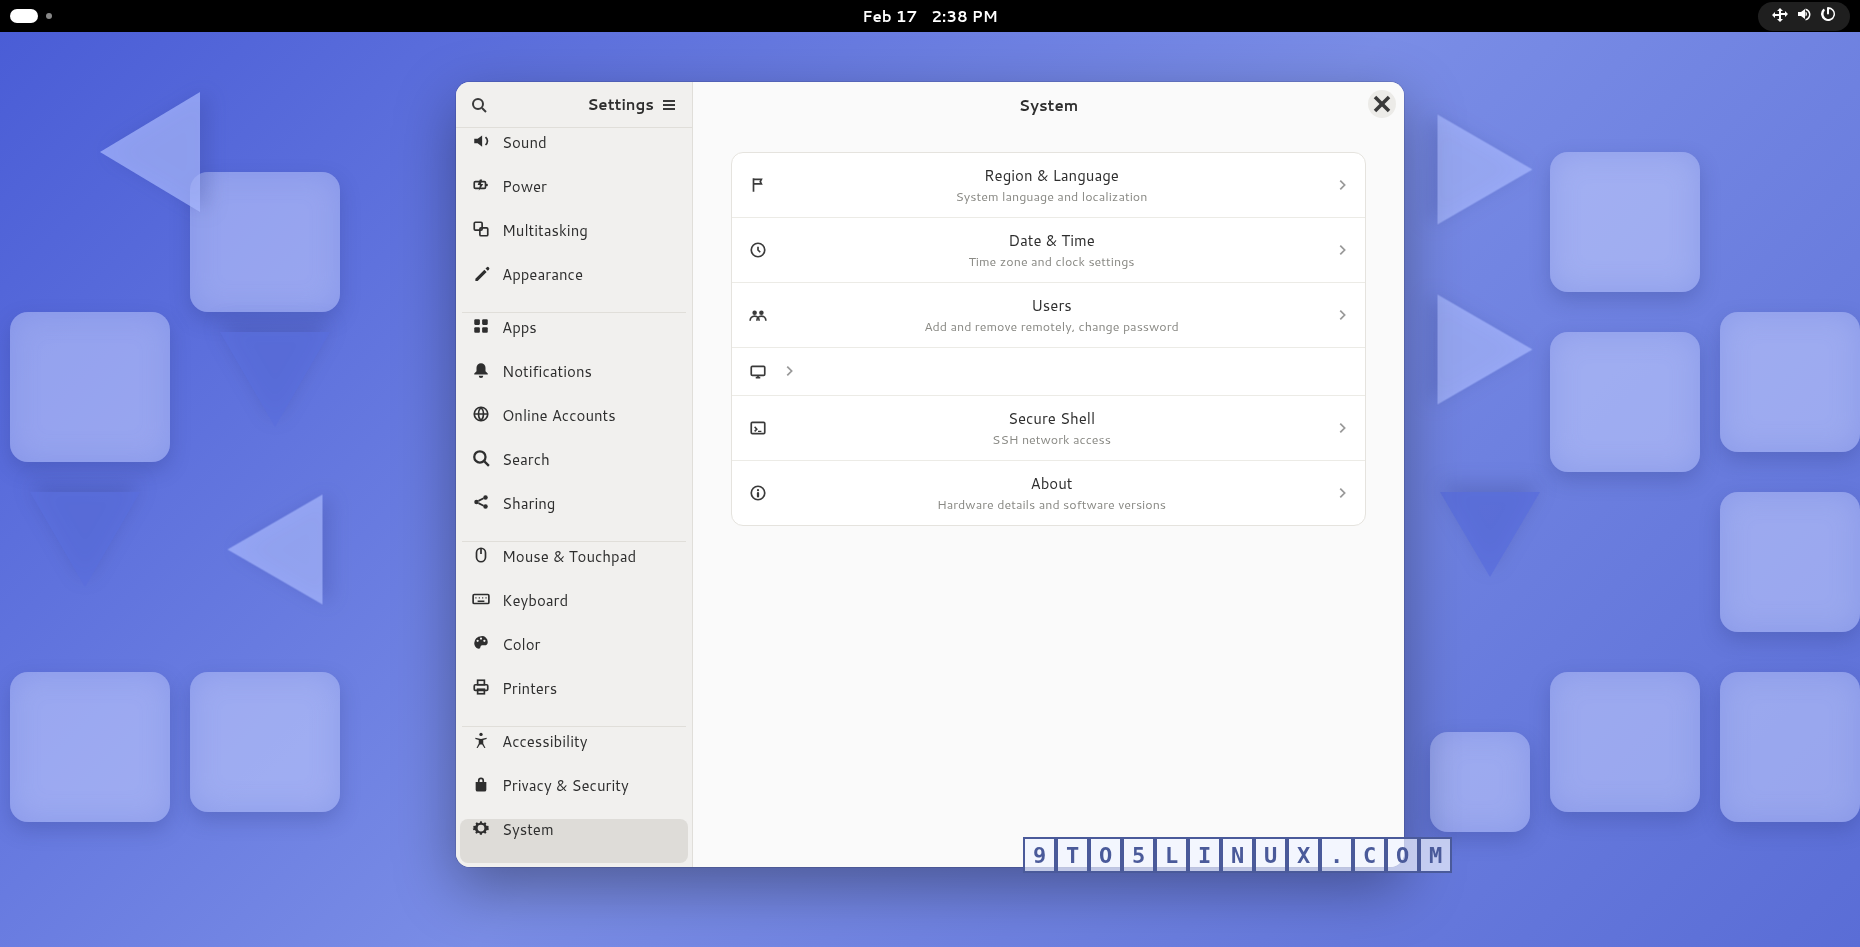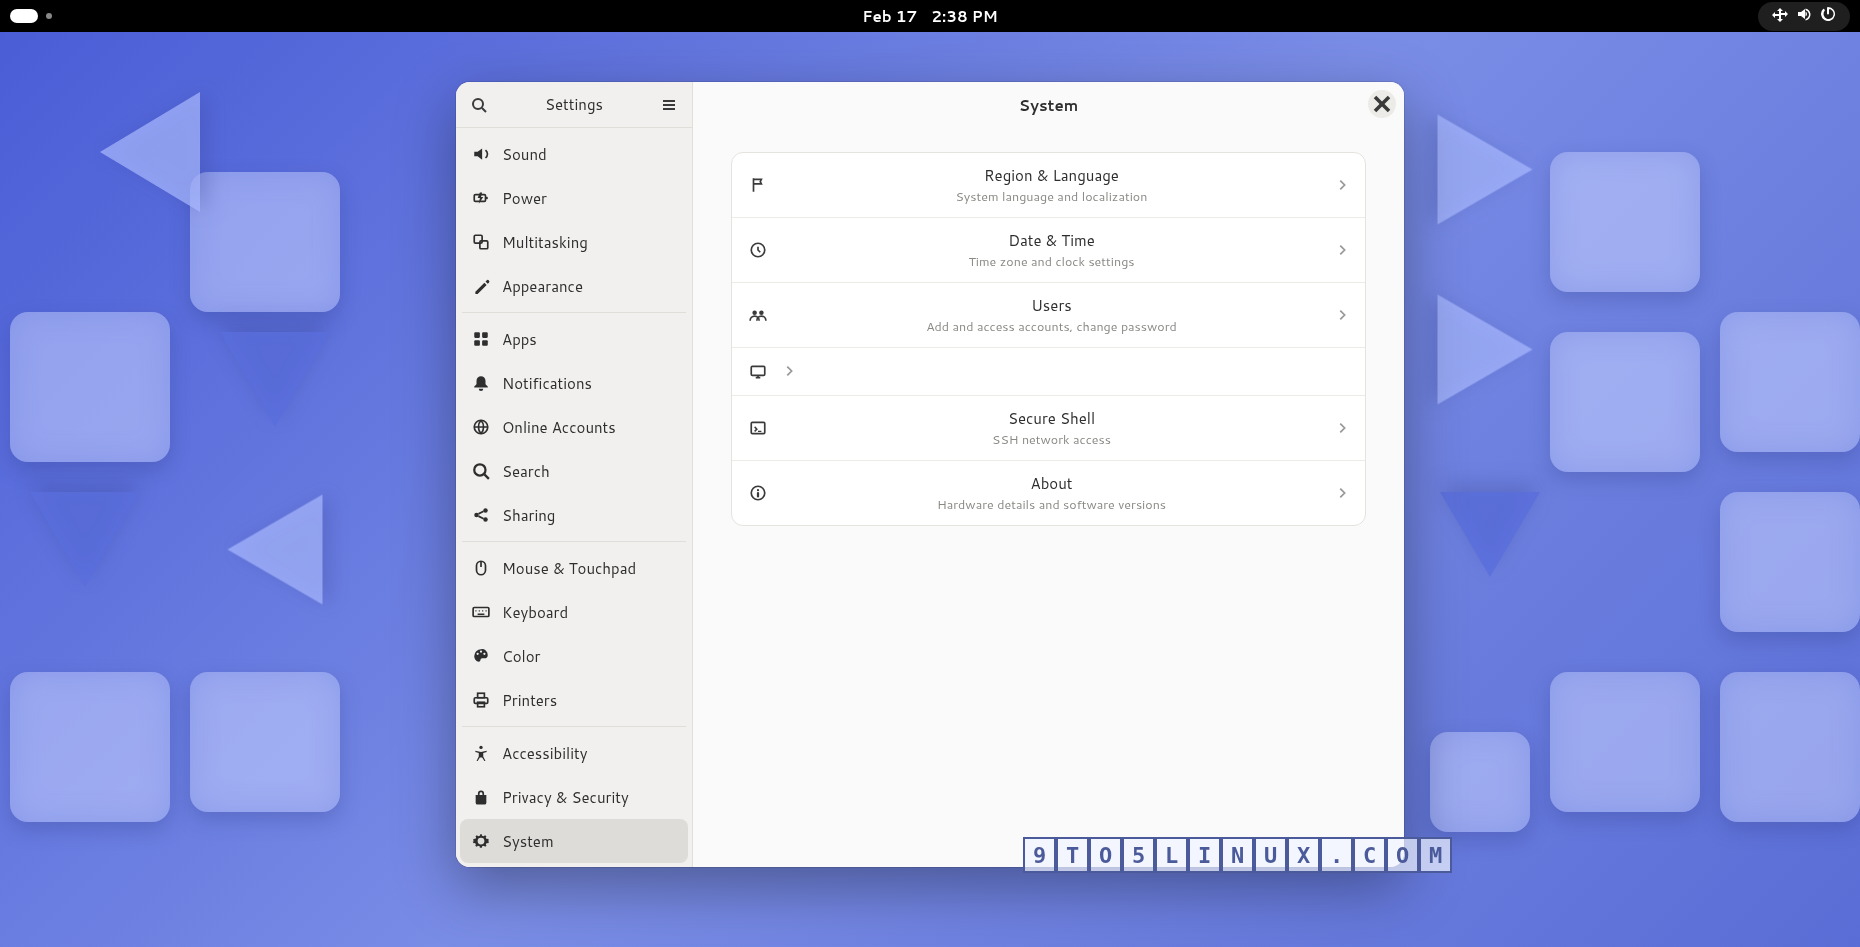--- a/index.html
+++ b/index.html
@@ -72,31 +72,31 @@
   flex-direction: column;
 }
 .sidebar-header {
   height: 46px;
   display: flex;
   align-items: center;
   justify-content: space-between;
   padding: 0 8px;
   border-bottom: 1px solid #e0ded9;
 }
-.sidebar-header .title { font-weight: 400; font-size: 15px; color: #2e2e2e; flex: 1; text-align: center; }
+.sidebar-header .title { font-weight: 700; font-size: 15px; color: #2e2e2e; flex: 1; text-align: right; }
 .hbtn {
   width: 30px; height: 30px; border-radius: 6px;
   display: flex; align-items: center; justify-content: center;
   color: #3a3a3a;
 }
 .hbtn svg { width: 16px; height: 16px; }
 
 .sidebar-list { flex: 1; overflow: auto; padding: 4px; }
 .sidebar-item {
-  display: flex; align-items: center; gap: 12px;
+  display: flex; align-items: flex-start; gap: 12px;
   height: 44px; padding: 0 12px; border-radius: 8px;
   color: #2e2e2e; font-size: 15px;
 }
 .sidebar-item.selected { background: #dedcd8; }
 .sidebar-item .icon { width: 18px; height: 18px; display: flex; align-items: center; justify-content: center; }
 .sidebar-item .icon svg { width: 18px; height: 18px; }
 .sidebar-sep { height: 1px; background: #e0ded9; margin: 4px 2px; }
 
 .main {
   flex: 1;
@@ -418,21 +418,21 @@
               <div class="row">
                 <span class="ricon">
                   <svg viewBox="0 0 16 16" fill="currentColor">
                     <circle cx="5" cy="6" r="2"></circle>
                     <circle cx="11" cy="6" r="2"></circle>
                     <path d="M1 13a4 4 0 018 0M7 13a4 4 0 018 0" fill="none" stroke="currentColor" stroke-width="1.5"></path>
                   </svg>
                 </span>
                 <div class="rtext">
                   <div class="rtitle">Users</div>
-                  <div class="rsub">Add and access accounts, change password</div>
+                  <div class="rsub">Add and remove remotely, change password</div>
                 </div>
                 <span class="chev"><svg viewBox="0 0 16 16" fill="none" stroke="currentColor" stroke-width="2">
                     <path d="M6 3l5 5-5 5"></path>
                   </svg></span>
               </div>
               <div class="row">
                 <span class="ricon">
                   <svg viewBox="0 0 16 16" fill="none" stroke="currentColor" stroke-width="1.5">
                     <rect x="2" y="3" width="12" height="8" rx="1"></rect>
                     <path d="M6 13h4M8 11v2"></path>

